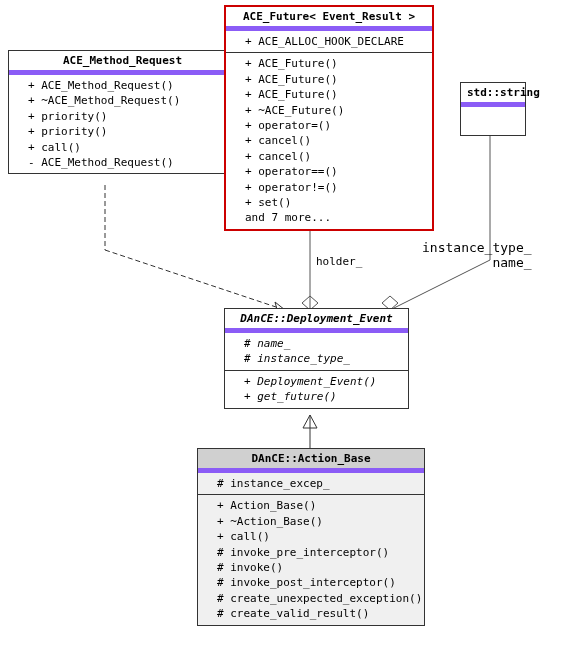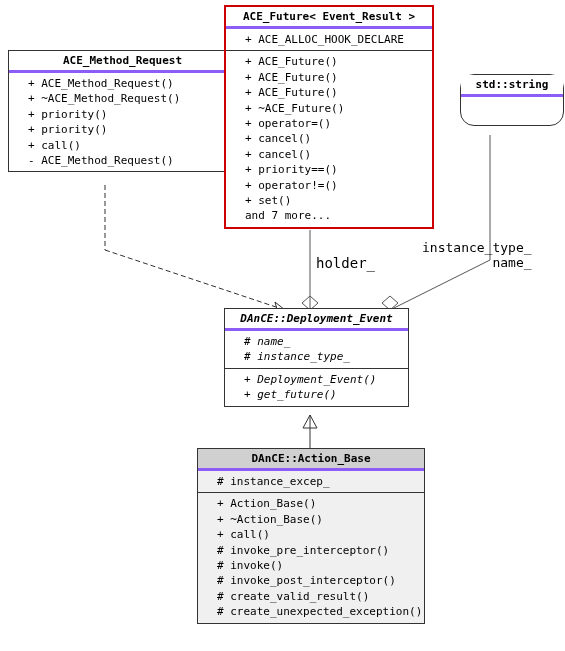--- a/index.html
+++ b/index.html
@@ -20,21 +20,21 @@
     .uml-box {
       position: absolute;
       border: 1px solid #333;
       background: #ffffff;
     }
     .uml-box.red-border {
       border: 2px solid #cc0000;
     }
     .uml-box-title {
       padding: 3px 6px;
-      border-bottom: 3px solid #8b5cf6;
+      border-bottom: 5px solid #8b5cf6;
       font-weight: bold;
       text-align: center;
       background: #ffffff;
     }
     .uml-box-section {
       padding: 3px 19px;
       border-bottom: 1px solid #333;
     }
     .uml-box-section:last-child {
       border-bottom: none;
@@ -99,33 +99,33 @@
       <div>+ ACE_ALLOC_HOOK_DECLARE</div>
     </div>
     <div class="uml-box-section">
       <div>+ ACE_Future()</div>
       <div>+ ACE_Future()</div>
       <div>+ ACE_Future()</div>
       <div>+ ~ACE_Future()</div>
       <div>+ operator=()</div>
       <div>+ cancel()</div>
       <div>+ cancel()</div>
-      <div>+ priority==()</div>
+      <div>+ operator==()</div>
       <div>+ operator!=()</div>
       <div>+ set()</div>
       <div>and 7 more...</div>
     </div>
   </div>
 
-  <div class="uml-box" style="left:460px; top:74px; width:104px;border-radius:14px;">
+  <div class="uml-box" style="left:460px; top:82px; width:66px;">
     <div class="uml-box-title">std::string</div>
     <div class="uml-box-section" style="height:28px;"></div>
   </div>
 
-  <div style="position:absolute; left:316px; top:255px; font-size:14px; font-family:monospace;">holder_</div>
+  <div style="position:absolute; left:316px; top:255px; font-size:11px; font-family:monospace;">holder_</div>
 
   <div style="position:absolute; left:422px; top:240px; font-size:13px; font-family:monospace; text-align:right; white-space:pre;">instance_type_
 name_</div>
 
   <div class="uml-box" style="left:224px; top:308px; width:185px;font-style:italic;">
     <div class="uml-box-title">DAnCE::Deployment_Event</div>
     <div class="uml-box-section">
       <div># name_</div>
       <div># instance_type_</div>
     </div>
@@ -140,18 +140,18 @@
     <div class="uml-box-section">
       <div># instance_excep_</div>
     </div>
     <div class="uml-box-section">
       <div>+ Action_Base()</div>
       <div>+ ~Action_Base()</div>
       <div>+ call()</div>
       <div># invoke_pre_interceptor()</div>
       <div># invoke()</div>
       <div># invoke_post_interceptor()</div>
+      <div># create_unexpected_exception()</div>
       <div># create_valid_result()</div>
-      <div># create_unexpected_exception()</div>
     </div>
   </div>
 
 </div>
 
 </body></html>

